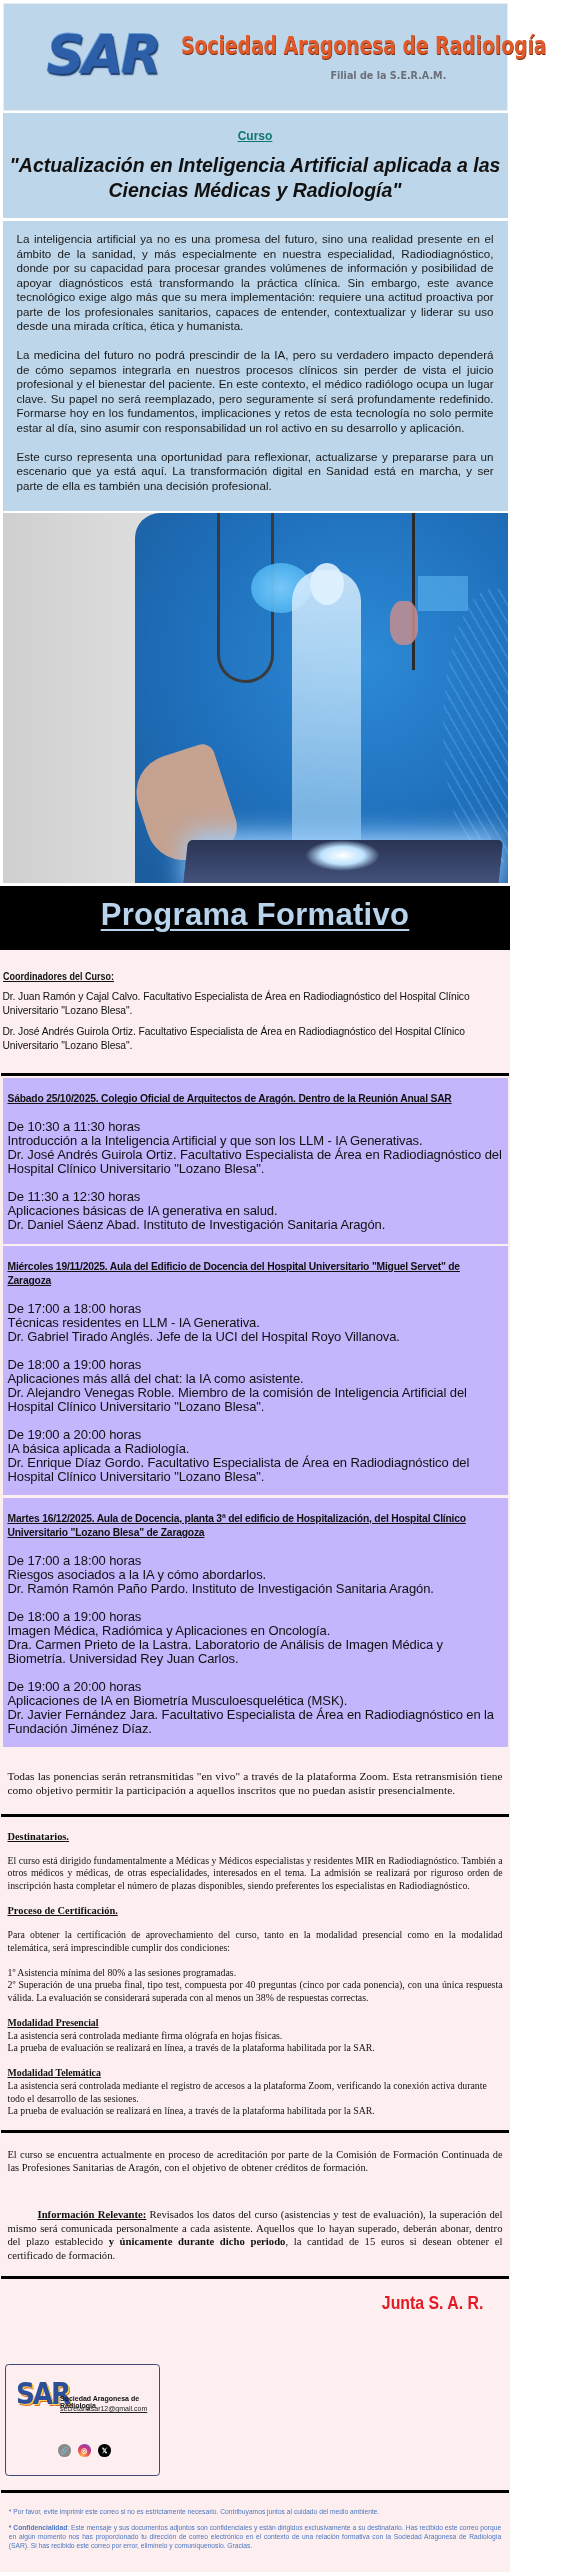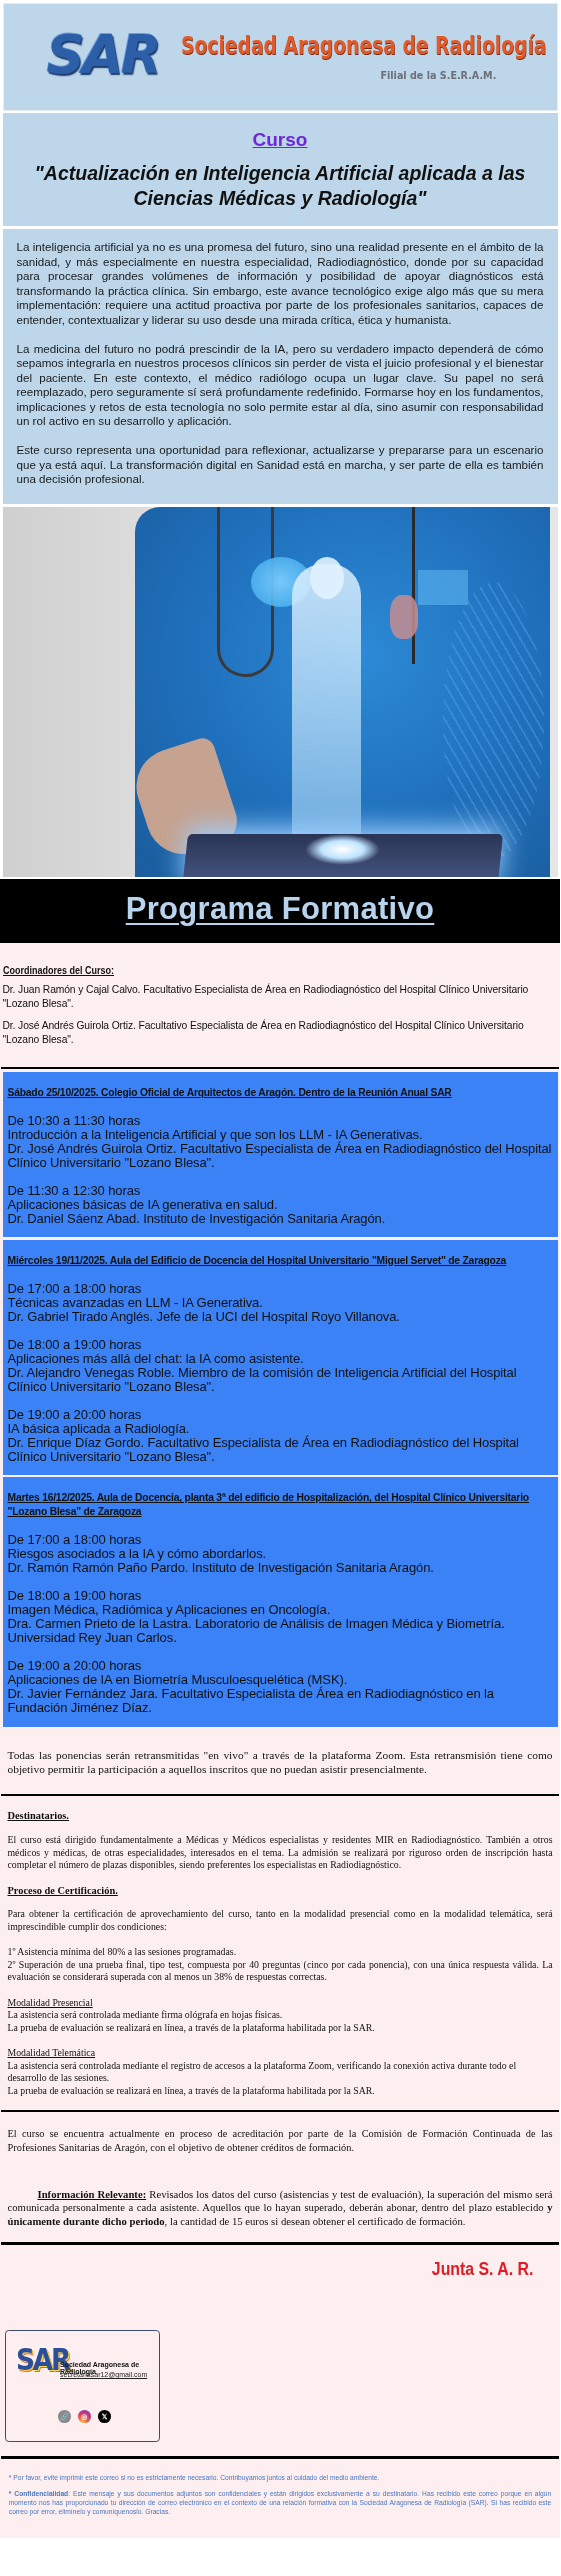--- a/index.html
+++ b/index.html
@@ -1,28 +1,28 @@
 <!DOCTYPE html>
 <html style="font-size:10px"><head>
 <meta charset="utf-8">
 <style>
   * { box-sizing: border-box; margin: 0; padding: 0; }
   html, body { width: 562px; background: #ffffff; }
   body { font-family: "Liberation Sans", sans-serif; color: #111; }
-  .page { width: 560px; position: relative; }
+  .page { width: 510px; position: relative; }
 
   
   .banner { margin: 2.5px 2.5px 0 2.5px; height: 108px; background: #bdd6ea; position: relative; border: 0.6px solid #e2edf5; }
   .sar-logo { position: absolute; left: 43px; top: 24px; font-family: "DejaVu Sans", sans-serif; font-style: italic; font-weight: bold; font-size: 53px; letter-spacing: -2.5px; color: #2c5fa8; text-shadow: 1.3px 1.9px 1.3px #1b3a6b, -0.6px -0.6px 0 #6c9fd8; line-height: 1; }
   .society-name { position: absolute; left: 177px; top: 28px; font-family: "DejaVu Sans", sans-serif; font-weight: bold; font-size: 24px; color: #e05a2a; letter-spacing: 0px; transform: scaleX(0.78); transform-origin: left; white-space: nowrap; text-shadow: 0.6px 1.3px 0.6px #7a2a10; }
   .filial { position: absolute; right: 60px; top: 65px; font-family: "DejaVu Sans", sans-serif; font-weight: bold; font-size: 11.3px; color: #6b6f78; transform: scaleX(0.85); transform-origin: right; white-space: nowrap; }
 
   
   .title-block { margin: 2.5px 2.5px 0 2.5px; background: #bdd6ea; padding: 16.4px 6.3px 15px 6.3px; text-align: center; }
-  .curso-label { font-family: "Liberation Sans", sans-serif; font-weight: bold; font-size: 19px; text-decoration: underline; color: #6d28d9; margin-bottom: 10px; }
+  .curso-label { font-family: "Liberation Sans", sans-serif; font-weight: bold; font-size: 12px; text-decoration: underline; color: #0f766e; margin-bottom: 10px; }
   .course-title { font-family: "Liberation Sans", sans-serif; font-weight: bold; font-style: italic; font-size: 19.5px; line-height: 25px; color: #111; }
 
   
   .intro { margin: 2.5px 2.5px 0 2.5px; background: #bdd6ea; padding: 11.3px 14px 11.3px 14px; }
   .intro p { font-family: "Liberation Sans", sans-serif; font-size: 11.6px; line-height: 14.5px; text-align: justify; color: #1a1a1a; margin-bottom: 14.5px; }
   .intro p:last-child { margin-bottom: 6.3px; }
 
   
   .hero { margin: 2.5px 2.5px 0 2.5px; height: 370px; position: relative; overflow: hidden; background: linear-gradient(90deg, #cfcfcf 0%, #dcdcdc 25%, #e6e6e6 100%); }
   .hero .scrubs { position: absolute; left: 132px; top: 0; width: 415px; height: 370px; background: radial-gradient(ellipse at 55% 40%, #2d8ad6 0%, #1f6fbb 55%, #1b5c9c 100%); border-radius: 25px 0 0 0; }
@@ -43,32 +43,32 @@
   .programa h2 { font-family: "Liberation Sans", sans-serif; font-weight: bold; font-size: 31px; color: #b8d3ec; text-decoration: underline; text-decoration-thickness: 1.9px; text-underline-offset: 3.8px; letter-spacing: 0.3px; }
 
   
   .pink { background: #fdeff0; }
   .coord { margin: 0 2.5px; padding: 21.4px 0 12.6px 0; }
   .coord .hd { font-family: "Liberation Sans", sans-serif; font-weight: bold; font-size: 10px; text-decoration: underline; margin-bottom: 7.5px; transform: scaleX(0.9); transform-origin: left; }
   .coord p { font-size: 10.3px; line-height: 14px; margin-bottom: 7.5px; letter-spacing: -0.1px; }
 
   .hr { height: 2.5px; background: #000; margin: 0 1.3px; }
 
-  .day { margin: 2.5px 2.5px 0 2.5px; background: #3b82f6; padding: 14px 5px 11.3px 5px; }
+  .day { margin: 2.5px 2.5px 0 2.5px; background: #c4b5fd; padding: 14px 5px 11.3px 5px; }
   .day .hd { font-weight: bold; font-size: 10.3px; line-height: 14px; text-decoration: underline; margin-bottom: 14px; letter-spacing: -0.2px; }
   .session { margin-bottom: 14px; font-size: 13px; line-height: 14px; letter-spacing: -0.1px; }
   .session:last-child { margin-bottom: 0; }
 
   .serif { font-family: "Liberation Serif", serif; }
   .zoom-note { margin: 2.5px 2.5px 0 2.5px; padding: 19px 5px 17.6px 5px; font-size: 11.4px; line-height: 14px; text-align: justify; }
 
   .info-block { margin: 0 2.5px; padding: 14px 5px 12.6px 5px; font-size: 9.8px; line-height: 12.6px; }
   .info-block .hd { font-weight: bold; font-size: 10.4px; text-decoration: underline; margin-bottom: 11.3px; }
   .info-block p { text-align: justify; margin-bottom: 12.6px; }
-  .info-block .sub { text-decoration: underline; }
+  .info-block .sub { text-decoration: underline; font-weight: bold; }
   .info-block .nogap { margin-bottom: 0; }
 
   .accred { margin: 0 2.5px; padding: 15px 5px 15px 5px; font-size: 10.4px; line-height: 13.2px; text-align: justify; }
   .relevant { margin: 2.5px 2.5px 0 2.5px; padding: 16.4px 5px 14px 5px; font-size: 10.7px; line-height: 13.5px; text-align: justify; }
   .relevant .lbl { font-weight: bold; text-decoration: underline; padding-left: 30px; }
 
   .junta { margin: 0 2.5px; height: 69px; position: relative; }
   .junta span { position: absolute; right: 24px; top: 14px; font-weight: bold; font-size: 18px; color: #e21b24; transform: scaleX(0.88); transform-origin: right; }
 
   .sig-wrap { margin: 2.5px 2.5px 0 2.5px; padding: 14px 0 14px 2.5px; }
@@ -148,21 +148,21 @@
         <div>De 11:30 a 12:30 horas</div>
         <div>Aplicaciones básicas de IA generativa en salud.</div>
         <div>Dr. Daniel Sáenz Abad. Instituto de Investigación Sanitaria Aragón.</div>
       </div>
     </div>
 
     <div class="day">
       <div class="hd">Miércoles 19/11/2025. Aula del Edificio de Docencia del Hospital Universitario "Miguel Servet" de Zaragoza</div>
       <div class="session">
         <div>De 17:00 a 18:00 horas</div>
-        <div>Técnicas avanzadas en LLM - IA Generativa.</div>
+        <div>Técnicas residentes en LLM - IA Generativa.</div>
         <div>Dr. Gabriel Tirado Anglés. Jefe de la UCI del Hospital Royo Villanova.</div>
       </div>
       <div class="session">
         <div>De 18:00 a 19:00 horas</div>
         <div>Aplicaciones más allá del chat: la IA como asistente.</div>
         <div>Dr. Alejandro Venegas Roble. Miembro de la comisión de Inteligencia Artificial del Hospital Clínico Universitario "Lozano Blesa".</div>
       </div>
       <div class="session">
         <div>De 19:00 a 20:00 horas</div>
         <div>IA básica aplicada a Radiología.</div>

